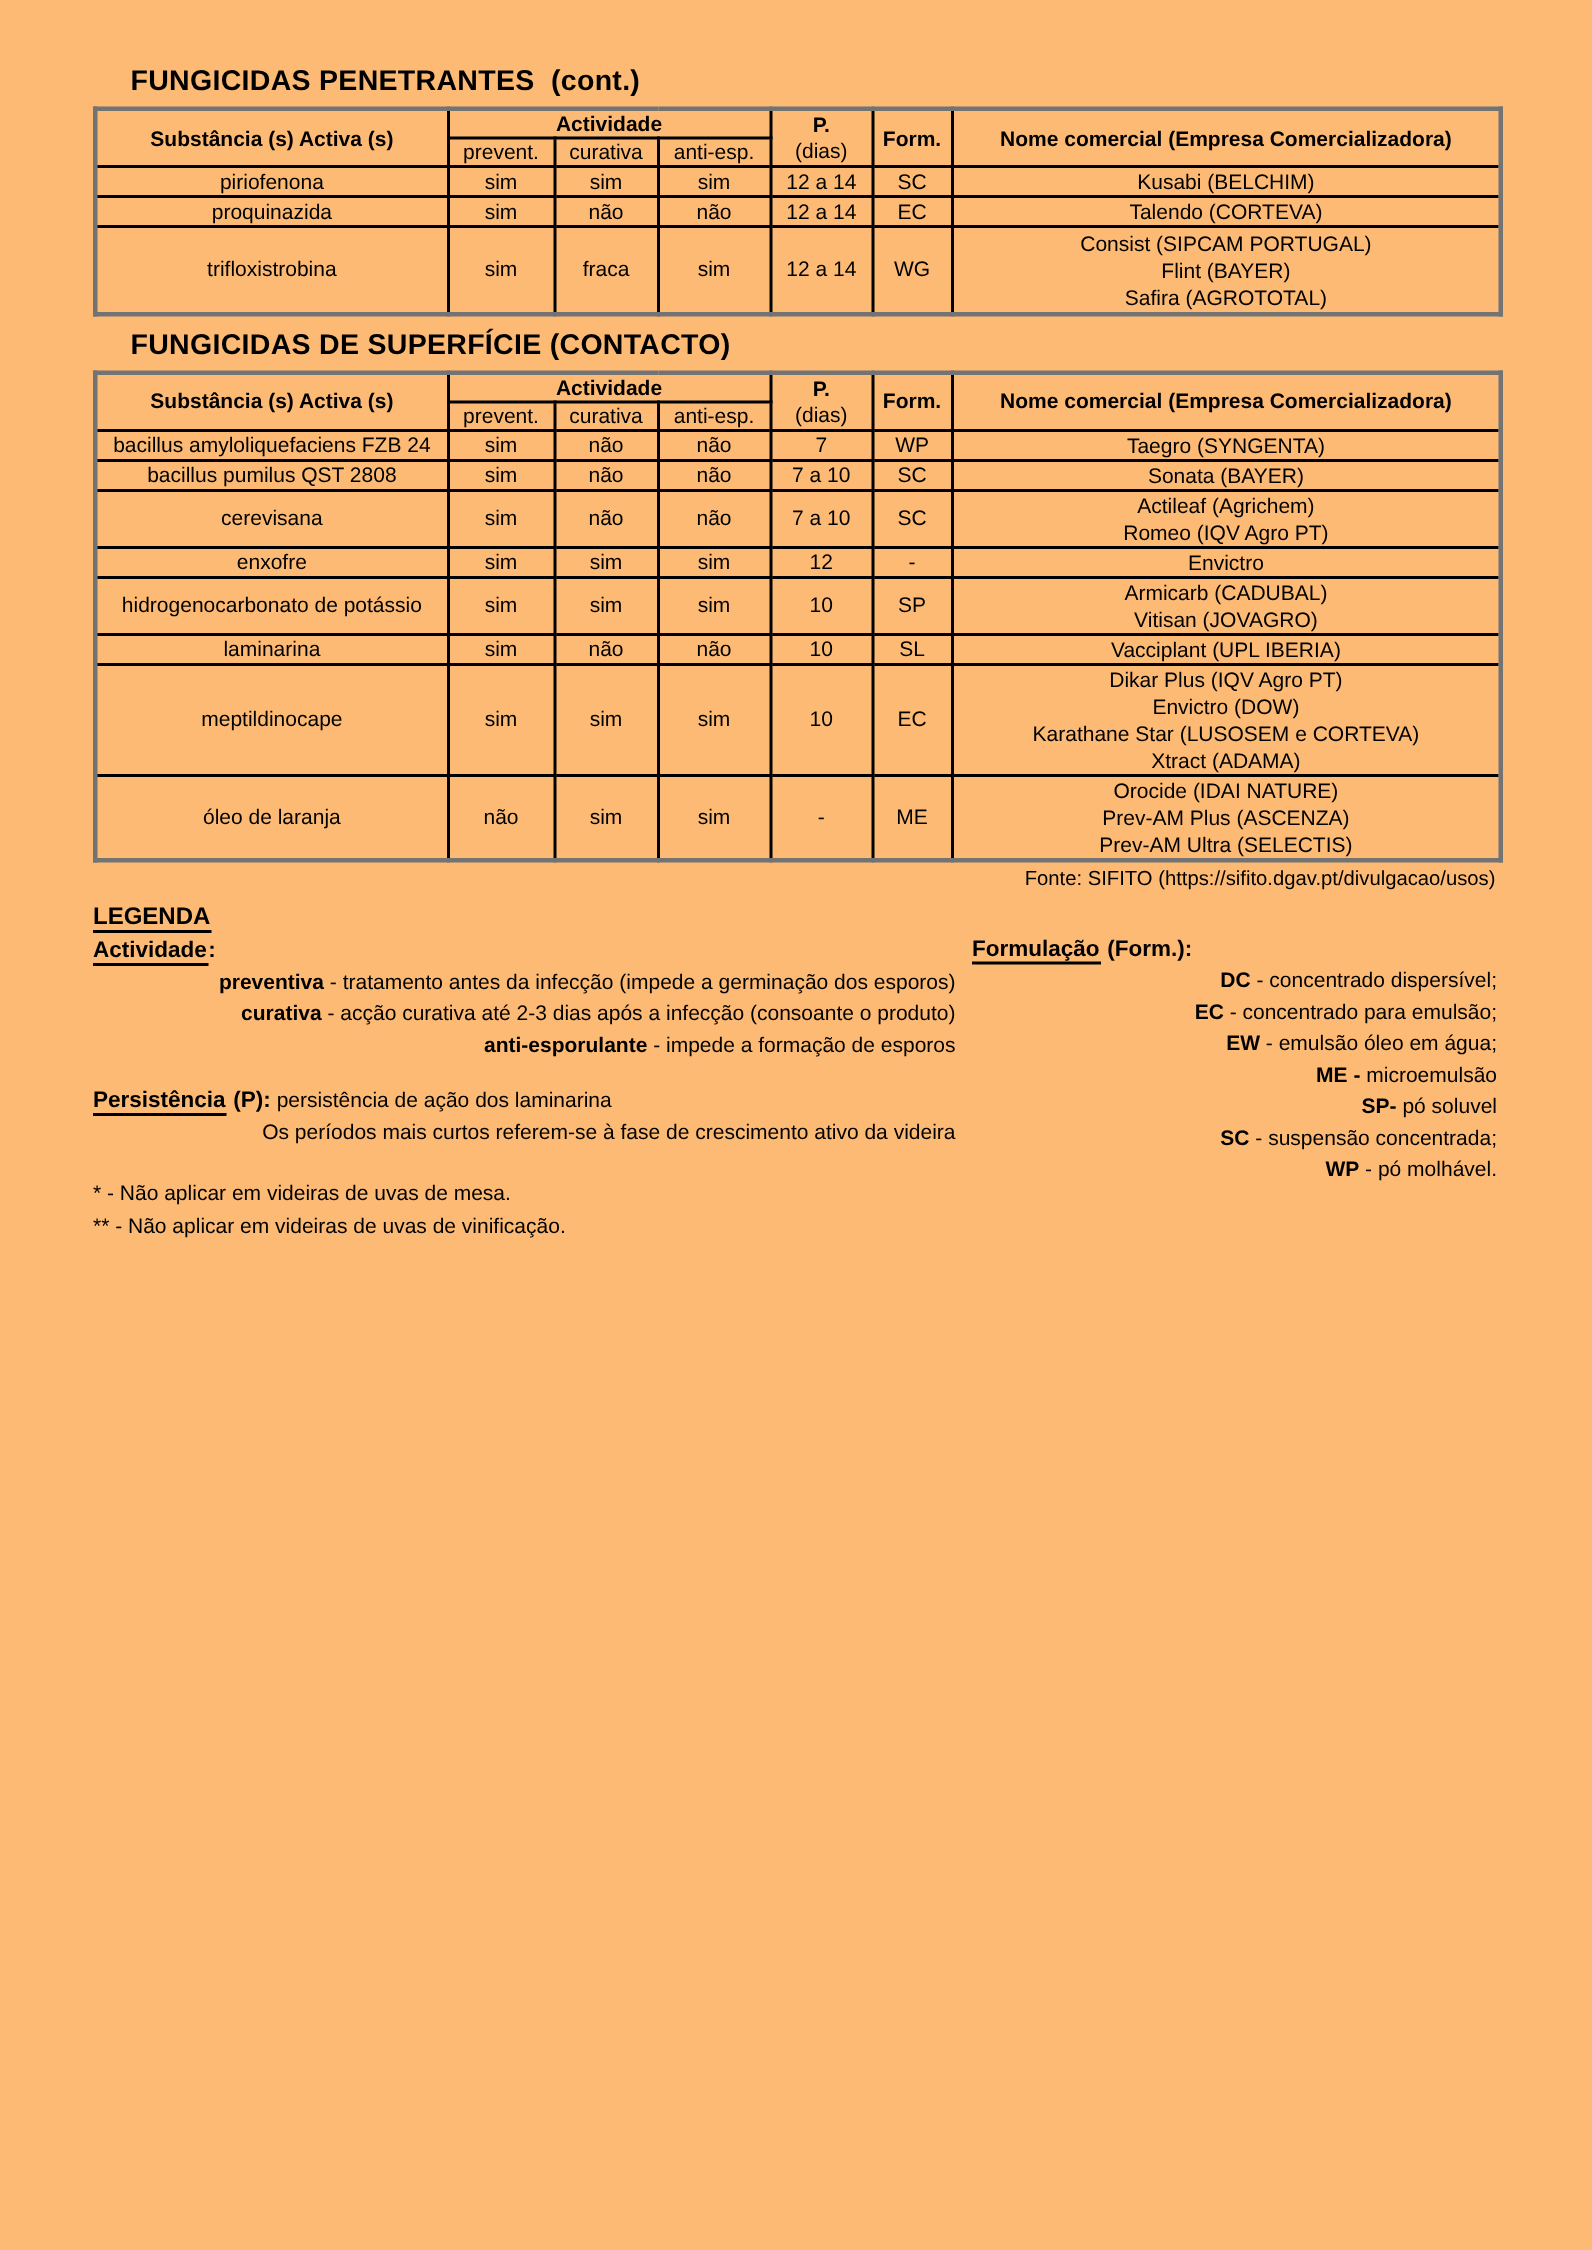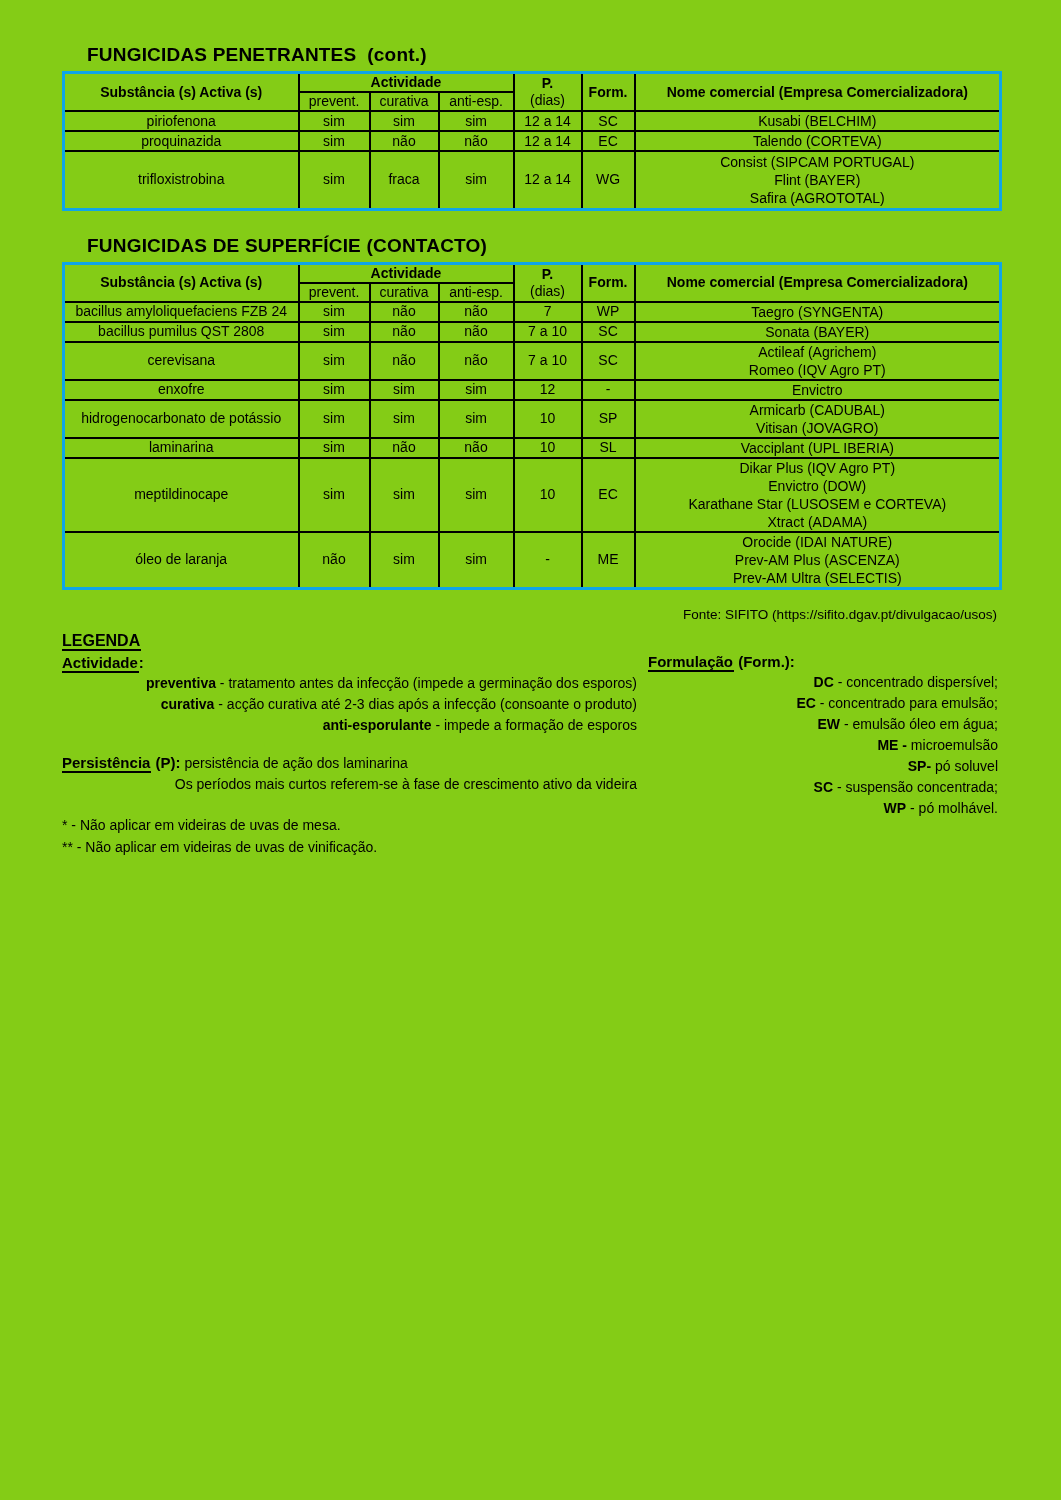--- a/index.html
+++ b/index.html
@@ -1,49 +1,49 @@
 <!DOCTYPE html>
 <html><head>
 <meta charset="utf-8">
 <style>
   * { margin:0; padding:0; box-sizing:border-box; }
   html,body { background:#fff; }
   .page {
-    position:relative; width:1061px; height:1500px; background:#84cc16;
+    position:relative; width:1061px; height:1500px; background:#fdba74;
     font-family:"Liberation Sans","DejaVu Sans",sans-serif; color:#000;
     overflow:hidden;
   }
   .content { position:absolute; left:62px; top:44px; width:937px; }
 
   .section-title {
     font-size:19px; font-weight:bold; margin:0 0 5px 25px;
     letter-spacing:.2px; white-space:pre;
   }
-  .t2-title { margin-top:24px; }
+  .t2-title { margin-top:9px; }
 
   table.fung {
     border-collapse:collapse; width:937px; table-layout:fixed;
-    border:3px solid #0ea5e9;
+    border:3px solid #737373;
   }
   table.fung td {
     border:2px solid #000; font-size:14px; line-height:17px;
     text-align:center; vertical-align:middle; padding:0 2px;
     overflow:hidden;
   }
   td.sub  { text-align:left; padding-left:4px; }
   td.nome { text-align:left; padding-left:5px; }
   td.hdr-main { font-weight:bold; font-size:15px; }
   td.hdr-sub  { font-size:14px;margin-top:20px; }
   td.hdr-anti { font-size:12px; }
   .p-top { font-weight:bold; }
   .small-nao { font-size:11.5px; }
   .nome-line { line-height:18px; }
 
   .fonte {
-    text-align:right; font-size:13.5px; margin-top:17px; padding-right:2px;
+    text-align:right; font-size:13.5px; margin-top:3px; padding-right:2px;
   }
 
   .legend { position:relative; margin-top:8px; }
   .legend-left  { width:575px; }
   .legend-right { position:absolute; left:586px; top:21px; width:350px; }
 
   .legenda-title { font-size:16px; font-weight:bold; line-height:22px; }
   .subhead { font-size:15px; font-weight:bold; line-height:21px; }
   .u { border-bottom:2px solid #000; padding-right:1px; }
   .leg-line { font-size:14px; line-height:21px;text-align:right; }

